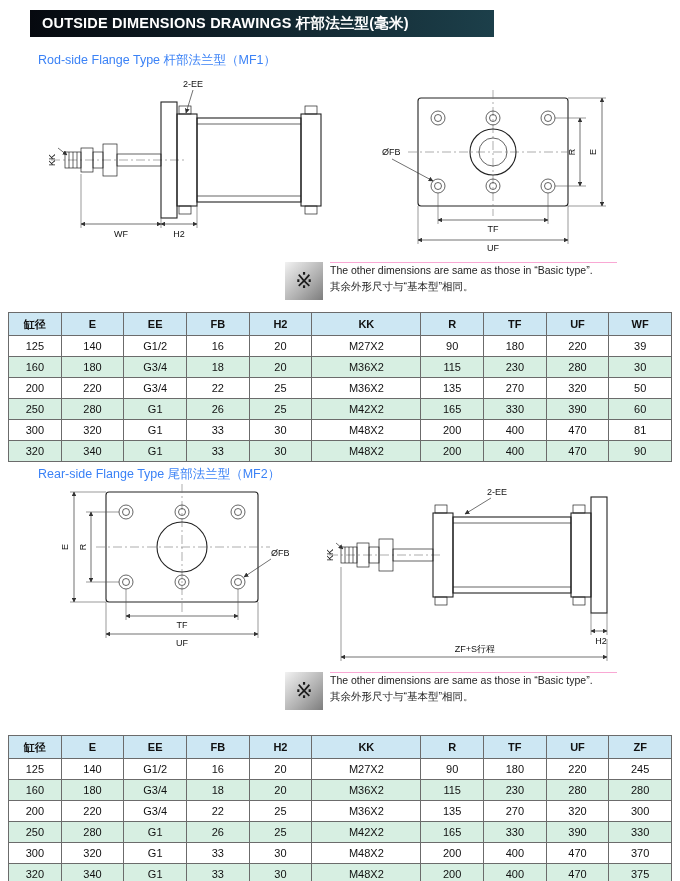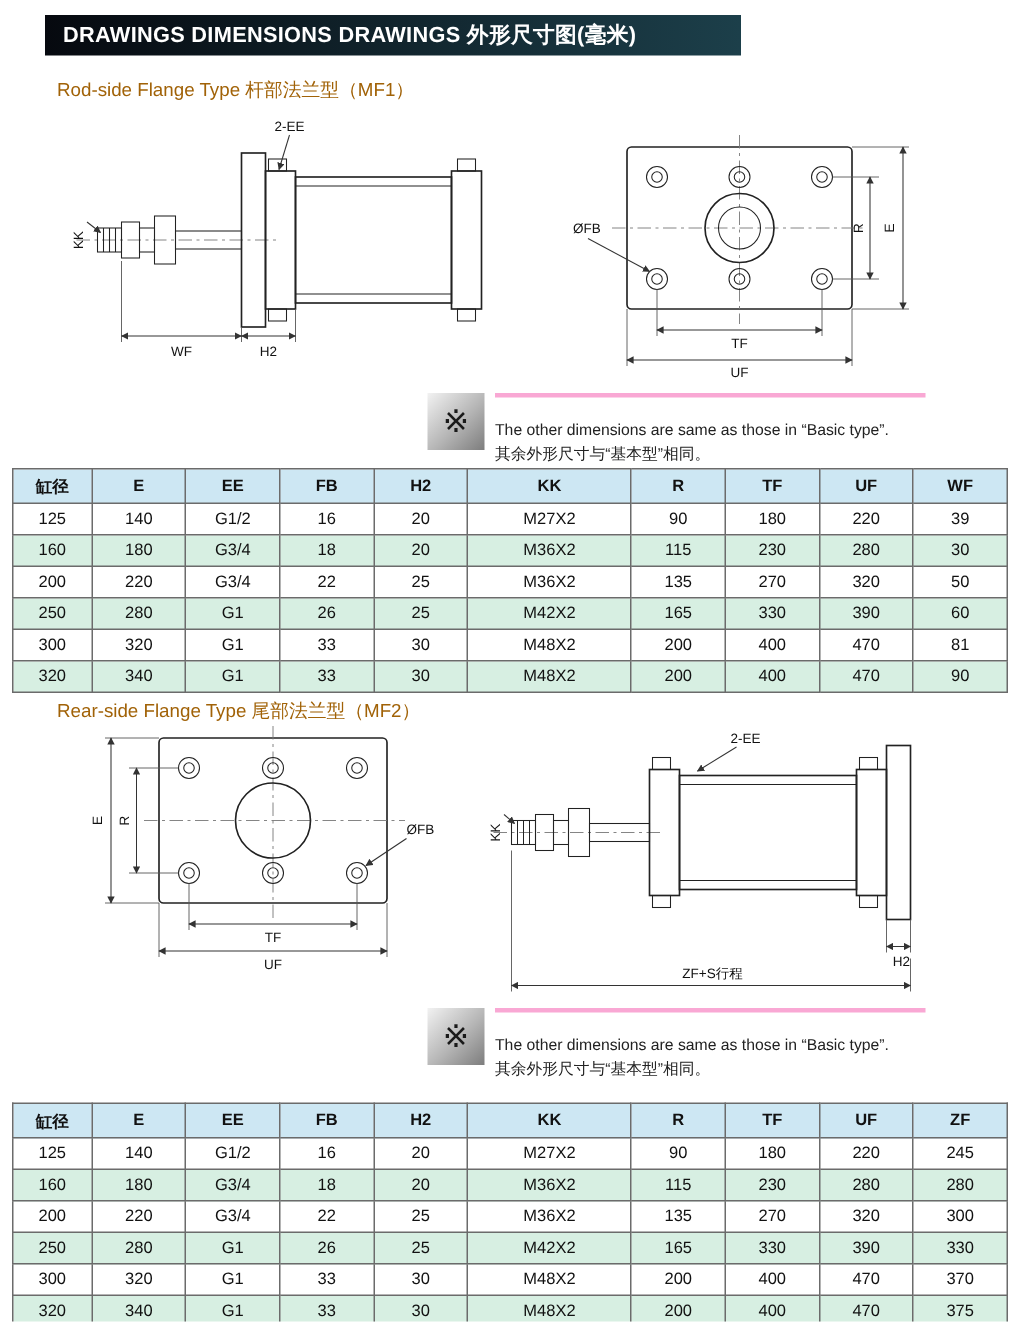--- a/index.html
+++ b/index.html
@@ -8,38 +8,38 @@
     font-family:"Liberation Sans","DejaVu Sans",sans-serif; color:#111;
     overflow:hidden;
   }
   .banner {
     position:absolute; left:30px; top:10px; width:464px; height:27px;
     background:linear-gradient(90deg, var(--banner-bg-start,#06090f), var(--banner-bg-end,#1c3f4a));
     color:var(--banner-text,#ffffff);
     display:flex; align-items:center; padding-left:12px; box-sizing:border-box;
     font-weight:bold; font-size:14.5px; letter-spacing:0.2px; white-space:nowrap;
   }
-  .sec-heading { position:absolute; font-size:12.5px; color:#a16207; }
+  .sec-heading { position:absolute; font-size:12.5px; color:#3b82f6; }
   .drawing { position:absolute; }
   svg text { font-size:9px; fill:#111; font-family:inherit; }
   .oln { fill:none; stroke:#222; stroke-width:1.1; }
   .tn  { fill:none; stroke:#222; stroke-width:0.7; }
   .cl  { fill:none; stroke:#777; stroke-width:0.6; stroke-dasharray:9 3 2 3; }
   .dim { fill:none; stroke:#333; stroke-width:0.7; }
   .ext { fill:none; stroke:#555; stroke-width:0.6; }
   .note { position:absolute; display:flex; width:332px; }
   .note-sym {
     width:38px; height:38px; flex:0 0 38px;
     background:linear-gradient(135deg,#f2f2f2,#b5b5b5 55%,#7d7d7d);
     display:flex; align-items:center; justify-content:center;
     font-size:21px; color:#1a1a1a;
   }
   .note-text {
-    flex:1; margin-left:7px; border-top:3px solid #f9a8d4;
-    padding-top:15px; font-size:10.5px; line-height:1.5; color:#222; white-space:nowrap;
+    flex:1; margin-left:7px; border-top:1px solid #f9a8d4;
+    padding-top:0; font-size:10.5px; line-height:1.5; color:#222; white-space:nowrap;
   }
   .table-wrap { position:absolute; left:8px; width:664px; }
   table.dim-table {
     width:100%; border-collapse:collapse; table-layout:fixed;
     font-size:11px;
     padding-left:36px;
   }
   table.dim-table th, table.dim-table td {
     border:1px solid var(--table-border,#6b6b6b);
     text-align:center; padding:2px 1px; height:16px;
@@ -56,21 +56,21 @@
 
 <svg width="0" height="0" style="position:absolute">
   <defs>
     <marker id="arr" viewBox="0 0 10 10" refX="9" refY="5" markerWidth="7" markerHeight="7" orient="auto-start-reverse">
       <path d="M0,0 L10,5 L0,10 z" fill="#333"></path>
     </marker>
   </defs>
 </svg>
 
 <div class="banner">
-  <span>DRAWINGS DIMENSIONS DRAWINGS 外形尺寸图(毫米)</span>
+  <span>OUTSIDE DIMENSIONS DRAWINGS 杆部法兰型(毫米)</span>
 </div>
 
 <div class="sec-heading" style="left:38px; top:52px;">Rod-side Flange Type 杆部法兰型（MF1）</div>
 
 <svg class="drawing" style="left:45px; top:76px;" width="310" height="180" viewBox="0 0 310 180">
   <line class="cl" x1="6" y1="84" x2="142" y2="84"></line>
 
   <rect class="tn" x="20" y="76" width="16" height="16"></rect>
   <line class="tn" x1="24" y1="76" x2="24" y2="92"></line>
   <line class="tn" x1="28" y1="76" x2="28" y2="92"></line>

